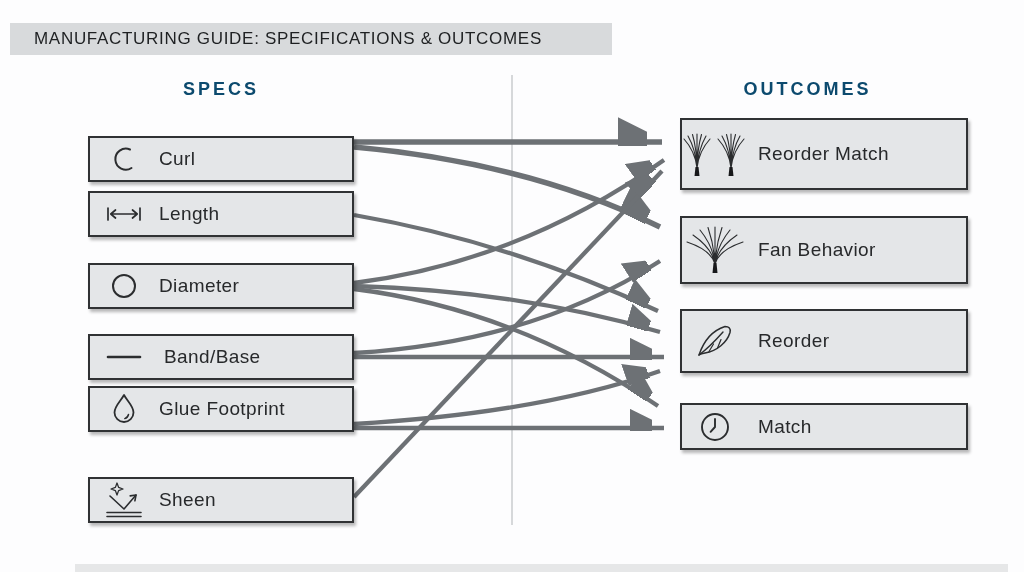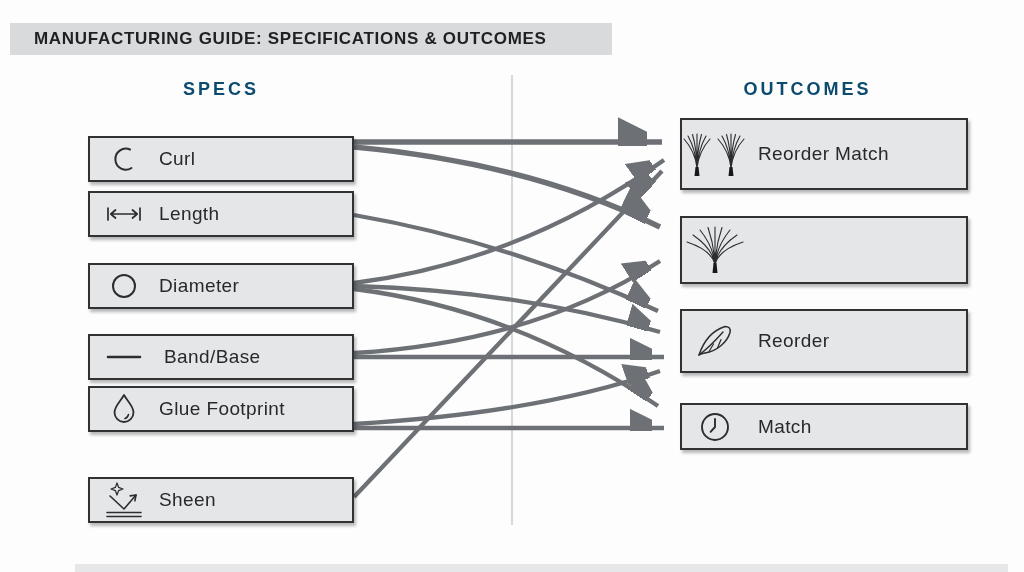--- a/index.html
+++ b/index.html
@@ -5,21 +5,21 @@
   html,body{margin:0;padding:0;background:#ffffff;}
   .stage{
     position:relative;width:1024px;height:572px;background:#fdfdfe;overflow:hidden;
     font-family:"Liberation Sans", sans-serif;
   }
   .title-bar{
     position:absolute;left:10px;top:23px;width:578px;height:32px;
     background:#d8dadc;display:flex;align-items:center;padding-left:24px;
   }
   .title-bar span{
-    font-size:17px;font-weight:700;letter-spacing:0.7px;color:#1e2022;white-space:nowrap;
+    font-size:17px;font-weight:400;letter-spacing:0.7px;color:#1e2022;white-space:nowrap;
   }
   .col-header{
     position:absolute;top:79px;text-align:center;font-size:18px;font-weight:600;
     letter-spacing:3px;color:#0c4a6e;
   }
   .col-header.specs{left:88px;width:266px;}
   .col-header.outcomes{left:680px;width:255px;}
   .divider{
     position:absolute;left:511px;top:75px;width:2px;height:450px;background:#d6d8da;
   }
@@ -143,20 +143,21 @@
   </div>
       <div class="box outcome-box" style="top: 216px; height: 68px;">
     <span class="icon-wrap">
           <svg width="64" height="48" viewBox="0 0 64 48">
             <g stroke="#2b2d2f" fill="none" stroke-linecap="round" stroke-linejoin="round" stroke-width="1.1">
               <path d="M32 38 Q28 24 4 16 M32 38 Q29 22 10 9 M32 38 Q30 20 17 4 M32 38 Q31 19 25 1.5 M32 38 Q32 18 32 1 M32 38 Q33 19 39 1.5 M32 38 Q34 20 47 4 M32 38 Q35 22 54 9 M32 38 Q36 24 60 16"></path>
             </g>
             <path d="M29.5 47 L34.5 47 L33.5 37 L30.5 37 Z" fill="#17181a"></path>
           </svg>
         </span>
+    <span class="label">Fan Behavior</span>
   </div>
       <div class="box outcome-box" style="top: 309px; height: 64px;">
     <span class="icon-wrap">
           <svg width="42" height="38" viewBox="0 0 42 38">
             <path d="M5 33 C9 21 17 9 31 4.5 C35 4.5 37 6.5 36 10.5 C33 20.5 23 29 11 31 C8.5 31.4 6.5 32 5 33 Z" stroke="#2b2d2f" fill="none" stroke-linecap="round" stroke-linejoin="round" stroke-width="1.5"></path>
             <path d="M5 33 C13 27 21 19 29 10" stroke="#2b2d2f" fill="none" stroke-linecap="round" stroke-linejoin="round" stroke-width="1.4"></path>
             <path d="M15 29.5 L19.5 22 M23.5 26 L27 17.5" stroke="#2b2d2f" fill="none" stroke-linecap="round" stroke-linejoin="round" stroke-width="1.2"></path>
           </svg>
         </span>
     <span class="label">Reorder</span>

